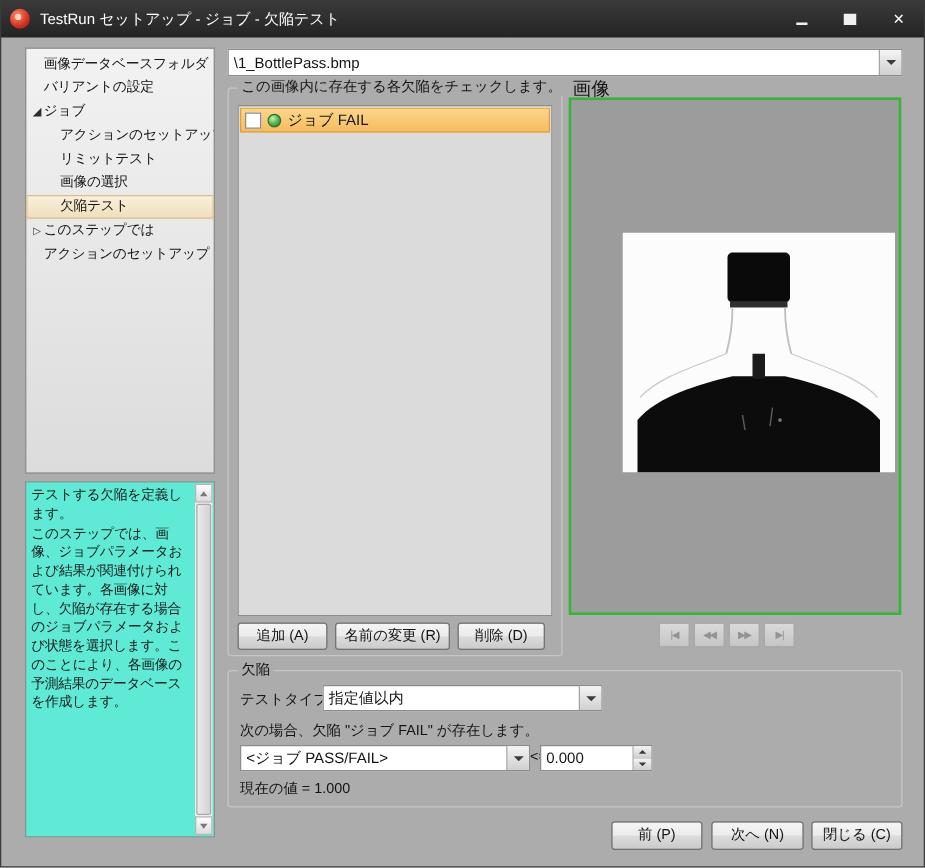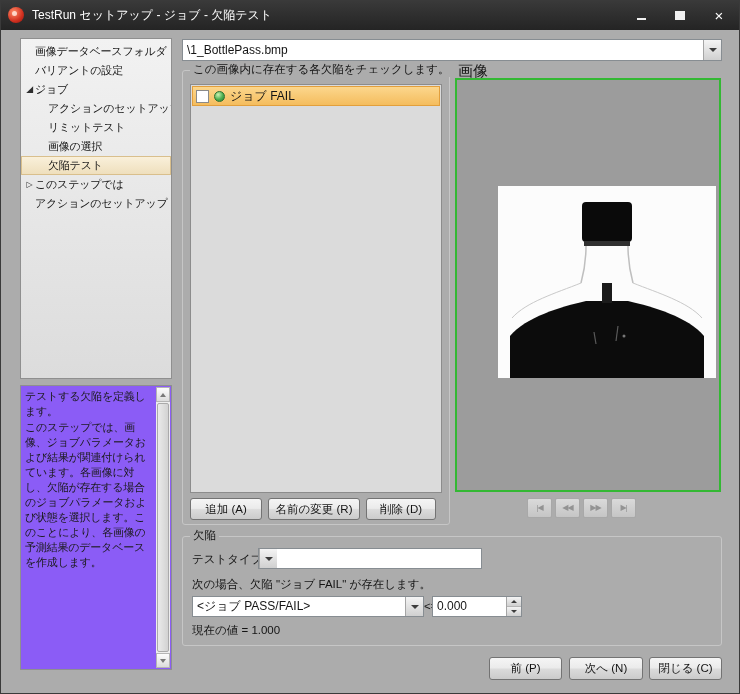--- a/index.html
+++ b/index.html
@@ -21,21 +21,21 @@
   
   .tree { position:absolute; left:20px; top:38px; width:152px; height:341px; background:linear-gradient(#F2F2F2,#DCDCDC); border:1px solid #8F8F8F; font-size:11px; letter-spacing:-0.2px; }
   .tree-item { position:absolute; left:0; width:150px; height:19px; line-height:19px; white-space:nowrap; overflow:hidden; }
   .tree-item .lbl { position:absolute; top:0; }
   .ind0 .lbl { left:14px; } .ind1 .lbl { left:27px; }
   .expander { position:absolute; left:3px; top:0; width:11px; text-align:center; font-size:8px; color:#2E2E2E; }
   .expander.open { font-size:9px; }
   .tree-item.selected { background:linear-gradient(#FAF1DC,#EEDEBB); box-shadow:inset 0 0 0 1px #D9BF8C; }
 
   
-  .desc { position:absolute; left:20px; top:385px; width:152px; height:285px; background:#8b5cf6; border:1px solid #8F8F8F; }
+  .desc { position:absolute; left:20px; top:385px; width:152px; height:285px; background:#5eead4; border:1px solid #8F8F8F; }
   .desc-text { position:absolute; left:4px; top:3px; width:130px; font-size:11px; line-height:15px; color:#1A1A1A; letter-spacing:-0.2px; }
   .desc-text p + p { margin-top:1px; }
   .sbar { position:absolute; top:1px; right:1px; width:14px; height:281px; background:#EEEEEE; }
   .sb-btn { position:absolute; left:0; width:14px; height:15px; background:linear-gradient(#FDFDFD,#DCDCDC); border:1px solid #B5B5B5; display:flex; align-items:center; justify-content:center; }
   .sb-up { top:0; } .sb-down { bottom:0; }
   .tri-up { width:0; height:0; border-left:3px solid transparent; border-right:3px solid transparent; border-bottom:4px solid #797979; }
   .tri-dn { width:0; height:0; border-left:3px solid transparent; border-right:3px solid transparent; border-top:4px solid #797979; }
   .sb-thumb { position:absolute; left:1px; top:16px; width:12px; height:249px; background:linear-gradient(90deg,#EAEAEA,#D2D2D2); border:1px solid #AAAAAA; border-radius:2px; }
 
   
@@ -184,20 +184,21 @@
 <div class="nav-btn" style="left:527px;">|◀</div>
 <div class="nav-btn" style="left:555px;">◀◀</div>
 <div class="nav-btn" style="left:583px;">▶▶</div>
 <div class="nav-btn" style="left:611px;">▶|</div>
 
 <div class="groupbox" style="left:182px; top:536px; width:540px; height:110px;">
   <span class="gb-title">欠陥</span>
 </div>
 <span class="lab" style="left:192px; top:552px;">テストタイプ:</span>
 <div class="combo" style="left:258px; top:548px; width:224px; height:21px;">
+  <span class="combo-text">指定値以内</span>
   <span class="combo-btn">
       <span class="arr-dn"></span>
     </span>
 </div>
 <span class="lab" style="left:192px; top:577px;">次の場合、欠陥 "ジョブ FAIL" が存在します。</span>
 <div class="combo" style="left:192px; top:596px; width:232px; height:21px;">
   <span class="combo-text">&lt;ジョブ PASS/FAIL&gt;</span>
   <span class="combo-btn">
       <span class="arr-dn"></span>
     </span>

